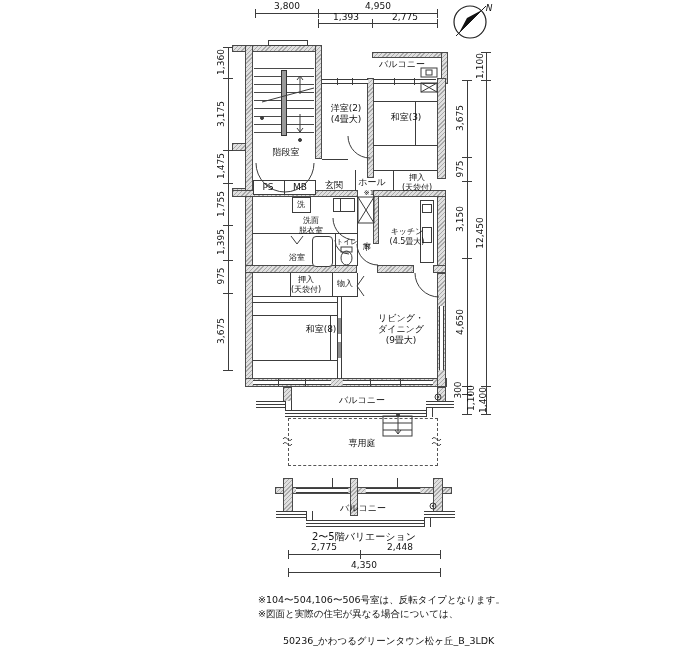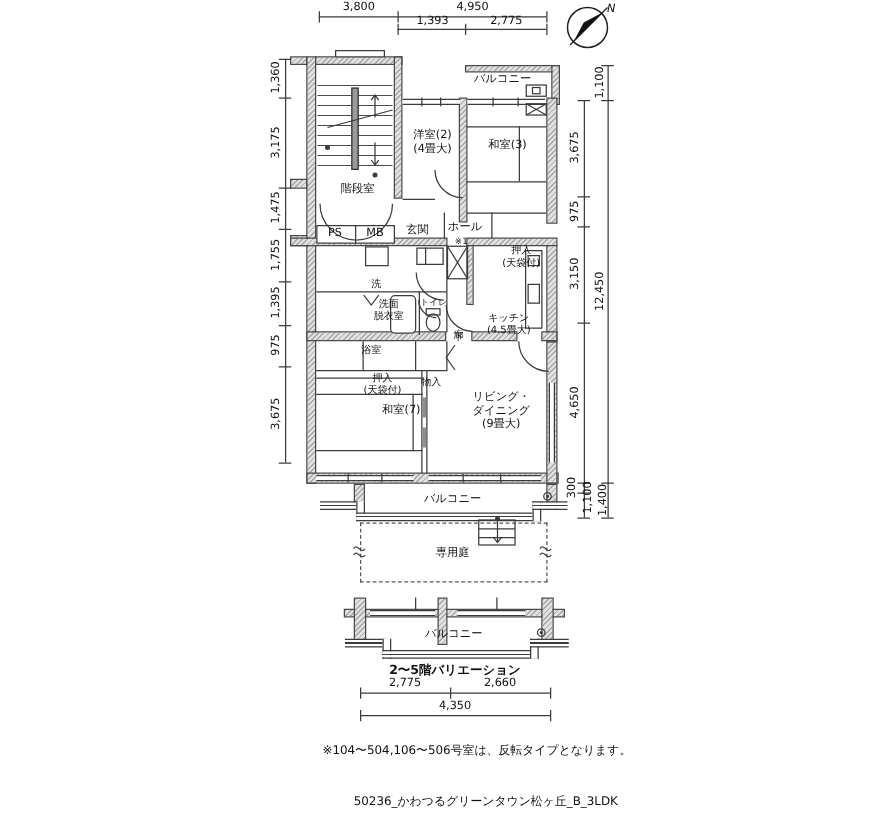--- a/index.html
+++ b/index.html
@@ -11,21 +11,21 @@
   .box{position:absolute;border:1px solid #3c3c3c;background:#fff;box-sizing:border-box;}
   .win{position:absolute;background:#fff;border-top:1px solid #3c3c3c;border-bottom:1px solid #3c3c3c;box-sizing:border-box;}
   .winv{position:absolute;background:#fff;border-left:1px solid #3c3c3c;border-right:1px solid #3c3c3c;box-sizing:border-box;}
   .rail{position:absolute;height:7px;border-top:1px solid #3c3c3c;border-bottom:1px solid #3c3c3c;
         background:linear-gradient(#fff 0 2px,#3c3c3c 2px 3px,#fff 3px);box-sizing:border-box;}
   .railv{position:absolute;width:7px;border-left:1px solid #3c3c3c;border-right:1px solid #3c3c3c;background:#fff;box-sizing:border-box;}
   .dashed{position:absolute;border:1px dashed #555;box-sizing:border-box;}
   .stairs{position:absolute;background:repeating-linear-gradient(to bottom,#4a4a4a 0 1px,transparent 1px 8px);}
   .lbl{position:absolute;font-size:9px;line-height:1.2;white-space:pre-line;text-align:center;
        transform:translate(-50%,-50%);}
-  .f8{font-size:8px;margin-top:22px;}  .f7{font-size:7px;}  .f10{font-size:10px;font-weight:bold;}
+  .f8{font-size:8px;}  .f7{font-size:7px;}  .f10{font-size:10px;}
   .vtext{writing-mode:vertical-rl;letter-spacing:2px;}
   .dimlbl{position:absolute;font-size:9px;white-space:nowrap;transform:translate(-50%,-50%);}
   .rot{transform:translate(-50%,-50%) rotate(-90deg);}
   .note{position:absolute;font-size:9.5px;white-space:nowrap;}
   svg{position:absolute;left:0;top:0;}
 </style>
 </head>
 <body>
 
 <div id="plan">
@@ -236,21 +236,21 @@
   <span class="dimlbl rot" style="left:483px;top:400px">1,400</span>
 
   <div class="ln" style="left:288px;top:554px;width:152px;height:1px"></div>
   <div class="ln" style="left:288px;top:550px;width:1px;height:9px"></div>
   <div class="ln" style="left:360px;top:550px;width:1px;height:9px"></div>
   <div class="ln" style="left:440px;top:550px;width:1px;height:9px"></div>
   <div class="ln" style="left:288px;top:572px;width:152px;height:1px"></div>
   <div class="ln" style="left:288px;top:568px;width:1px;height:9px"></div>
   <div class="ln" style="left:440px;top:568px;width:1px;height:9px"></div>
   <span class="dimlbl" style="left:324px;top:547px">2,775</span>
-  <span class="dimlbl" style="left:400px;top:547px">2,660</span>
+  <span class="dimlbl" style="left:400px;top:547px">2,448</span>
   <span class="dimlbl" style="left:364px;top:565px">4,350</span>
 
   <span class="lbl" style="left:286px;top:152px">階段室</span>
   <span class="lbl" style="left:268px;top:187px">PS</span>
   <span class="lbl" style="left:300px;top:187px">MB</span>
   <span class="lbl" style="left:334px;top:185px">玄関</span>
   <span class="lbl" style="left:372px;top:182px">ホール</span>
   <span class="lbl" style="left:346px;top:114px">洋室(2)
 (4畳大)</span>
   <span class="lbl" style="left:406px;top:117px">和室(3)</span>
@@ -262,26 +262,27 @@
   <span class="lbl f8" style="left:311px;top:226px">洗面
 脱衣室</span>
   <span class="lbl f8" style="left:297px;top:258px">浴室</span>
   <span class="lbl f7" style="left:347px;top:242px">トイレ</span>
   <span class="lbl f8 vtext" style="left:366px;top:237px">廊下</span>
   <span class="lbl f8" style="left:407px;top:237px">キッチン
 (4.5畳大)</span>
   <span class="lbl f8" style="left:306px;top:285px">押入
 (天袋付)</span>
   <span class="lbl f8" style="left:345px;top:284px">物入</span>
-  <span class="lbl" style="left:321px;top:329px">和室(7)</span>
+  <span class="lbl" style="left:321px;top:329px">和室(8)</span>
   <span class="lbl" style="left:401px;top:329px">リビング・
 ダイニング
 (9畳大)</span>
   <span class="lbl" style="left:362px;top:400px">バルコニー</span>
   <span class="lbl" style="left:362px;top:443px">専用庭</span>
   <span class="lbl" style="left:363px;top:508px">バルコニー</span>
   <span class="lbl f10" style="left:364px;top:537px">2〜5階バリエーション</span>
   <span class="lbl" style="left:489px;top:8px;font-style:italic">N</span>
 
   <span class="note" style="left:258px;top:594px">※104〜504,106〜506号室は、反転タイプとなります。</span>
+  <span class="note" style="left:258px;top:608px">※図面と実際の住宅が異なる場合については、</span>
   <span class="note" style="left:283px;top:635px">50236_かわつるグリーンタウン松ヶ丘_B_3LDK</span>
 
 </div>
 
 </body></html>

